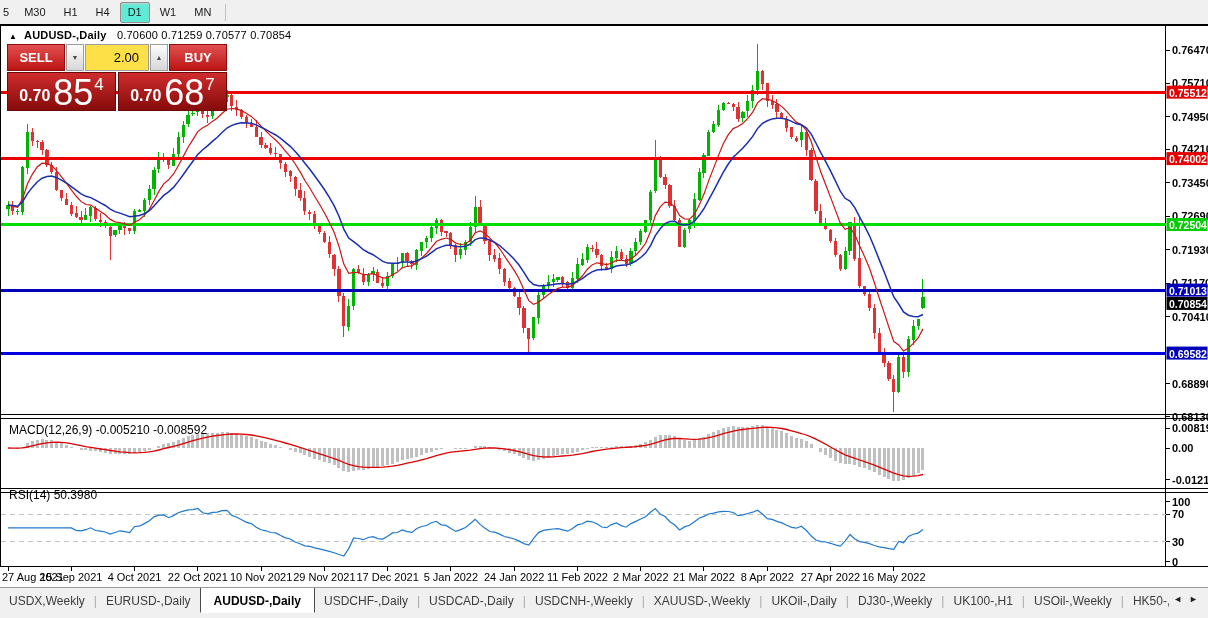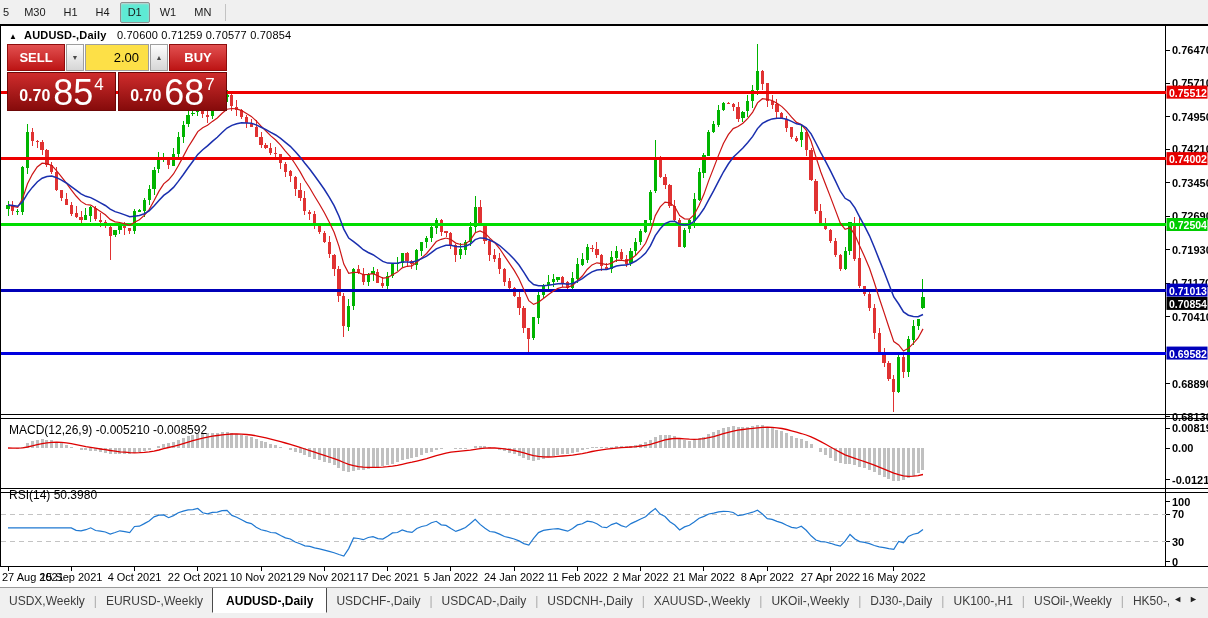--- a/index.html
+++ b/index.html
@@ -781,33 +781,33 @@
     </div>
   </div>
 
   <div class="pane-label" id="macd-label">MACD(12,26,9) -0.005210 -0.008592</div>
   <div class="pane-label" id="rsi-label">RSI(14) 50.3980</div>
 
   <div class="tabbar">
     <div class="tabs" id="tabs">
         <span class="tab">USDX,Weekly</span>
         <span class="tab-sep">|</span>
-        <span class="tab">EURUSD-,Weekly</span>
+        <span class="tab">EURUSD-,Daily</span>
         <span class="tab active">AUDUSD-,Daily</span>
         <span class="tab">USDCHF-,Daily</span>
         <span class="tab-sep">|</span>
         <span class="tab">USDCAD-,Daily</span>
         <span class="tab-sep">|</span>
-        <span class="tab">USDCNH-,Daily</span>
+        <span class="tab">USDCNH-,Weekly</span>
         <span class="tab-sep">|</span>
         <span class="tab">XAUUSD-,Weekly</span>
         <span class="tab-sep">|</span>
-        <span class="tab">UKOil-,Weekly</span>
+        <span class="tab">UKOil-,Daily</span>
         <span class="tab-sep">|</span>
-        <span class="tab">DJ30-,Daily</span>
+        <span class="tab">DJ30-,Weekly</span>
         <span class="tab-sep">|</span>
         <span class="tab">UK100-,H1</span>
         <span class="tab-sep">|</span>
         <span class="tab">USOil-,Weekly</span>
         <span class="tab-sep">|</span>
         <span class="tab">HK50-,I</span>
       </div>
     <div class="tab-scroll">
       <span>◄</span>
       <span>►</span>

